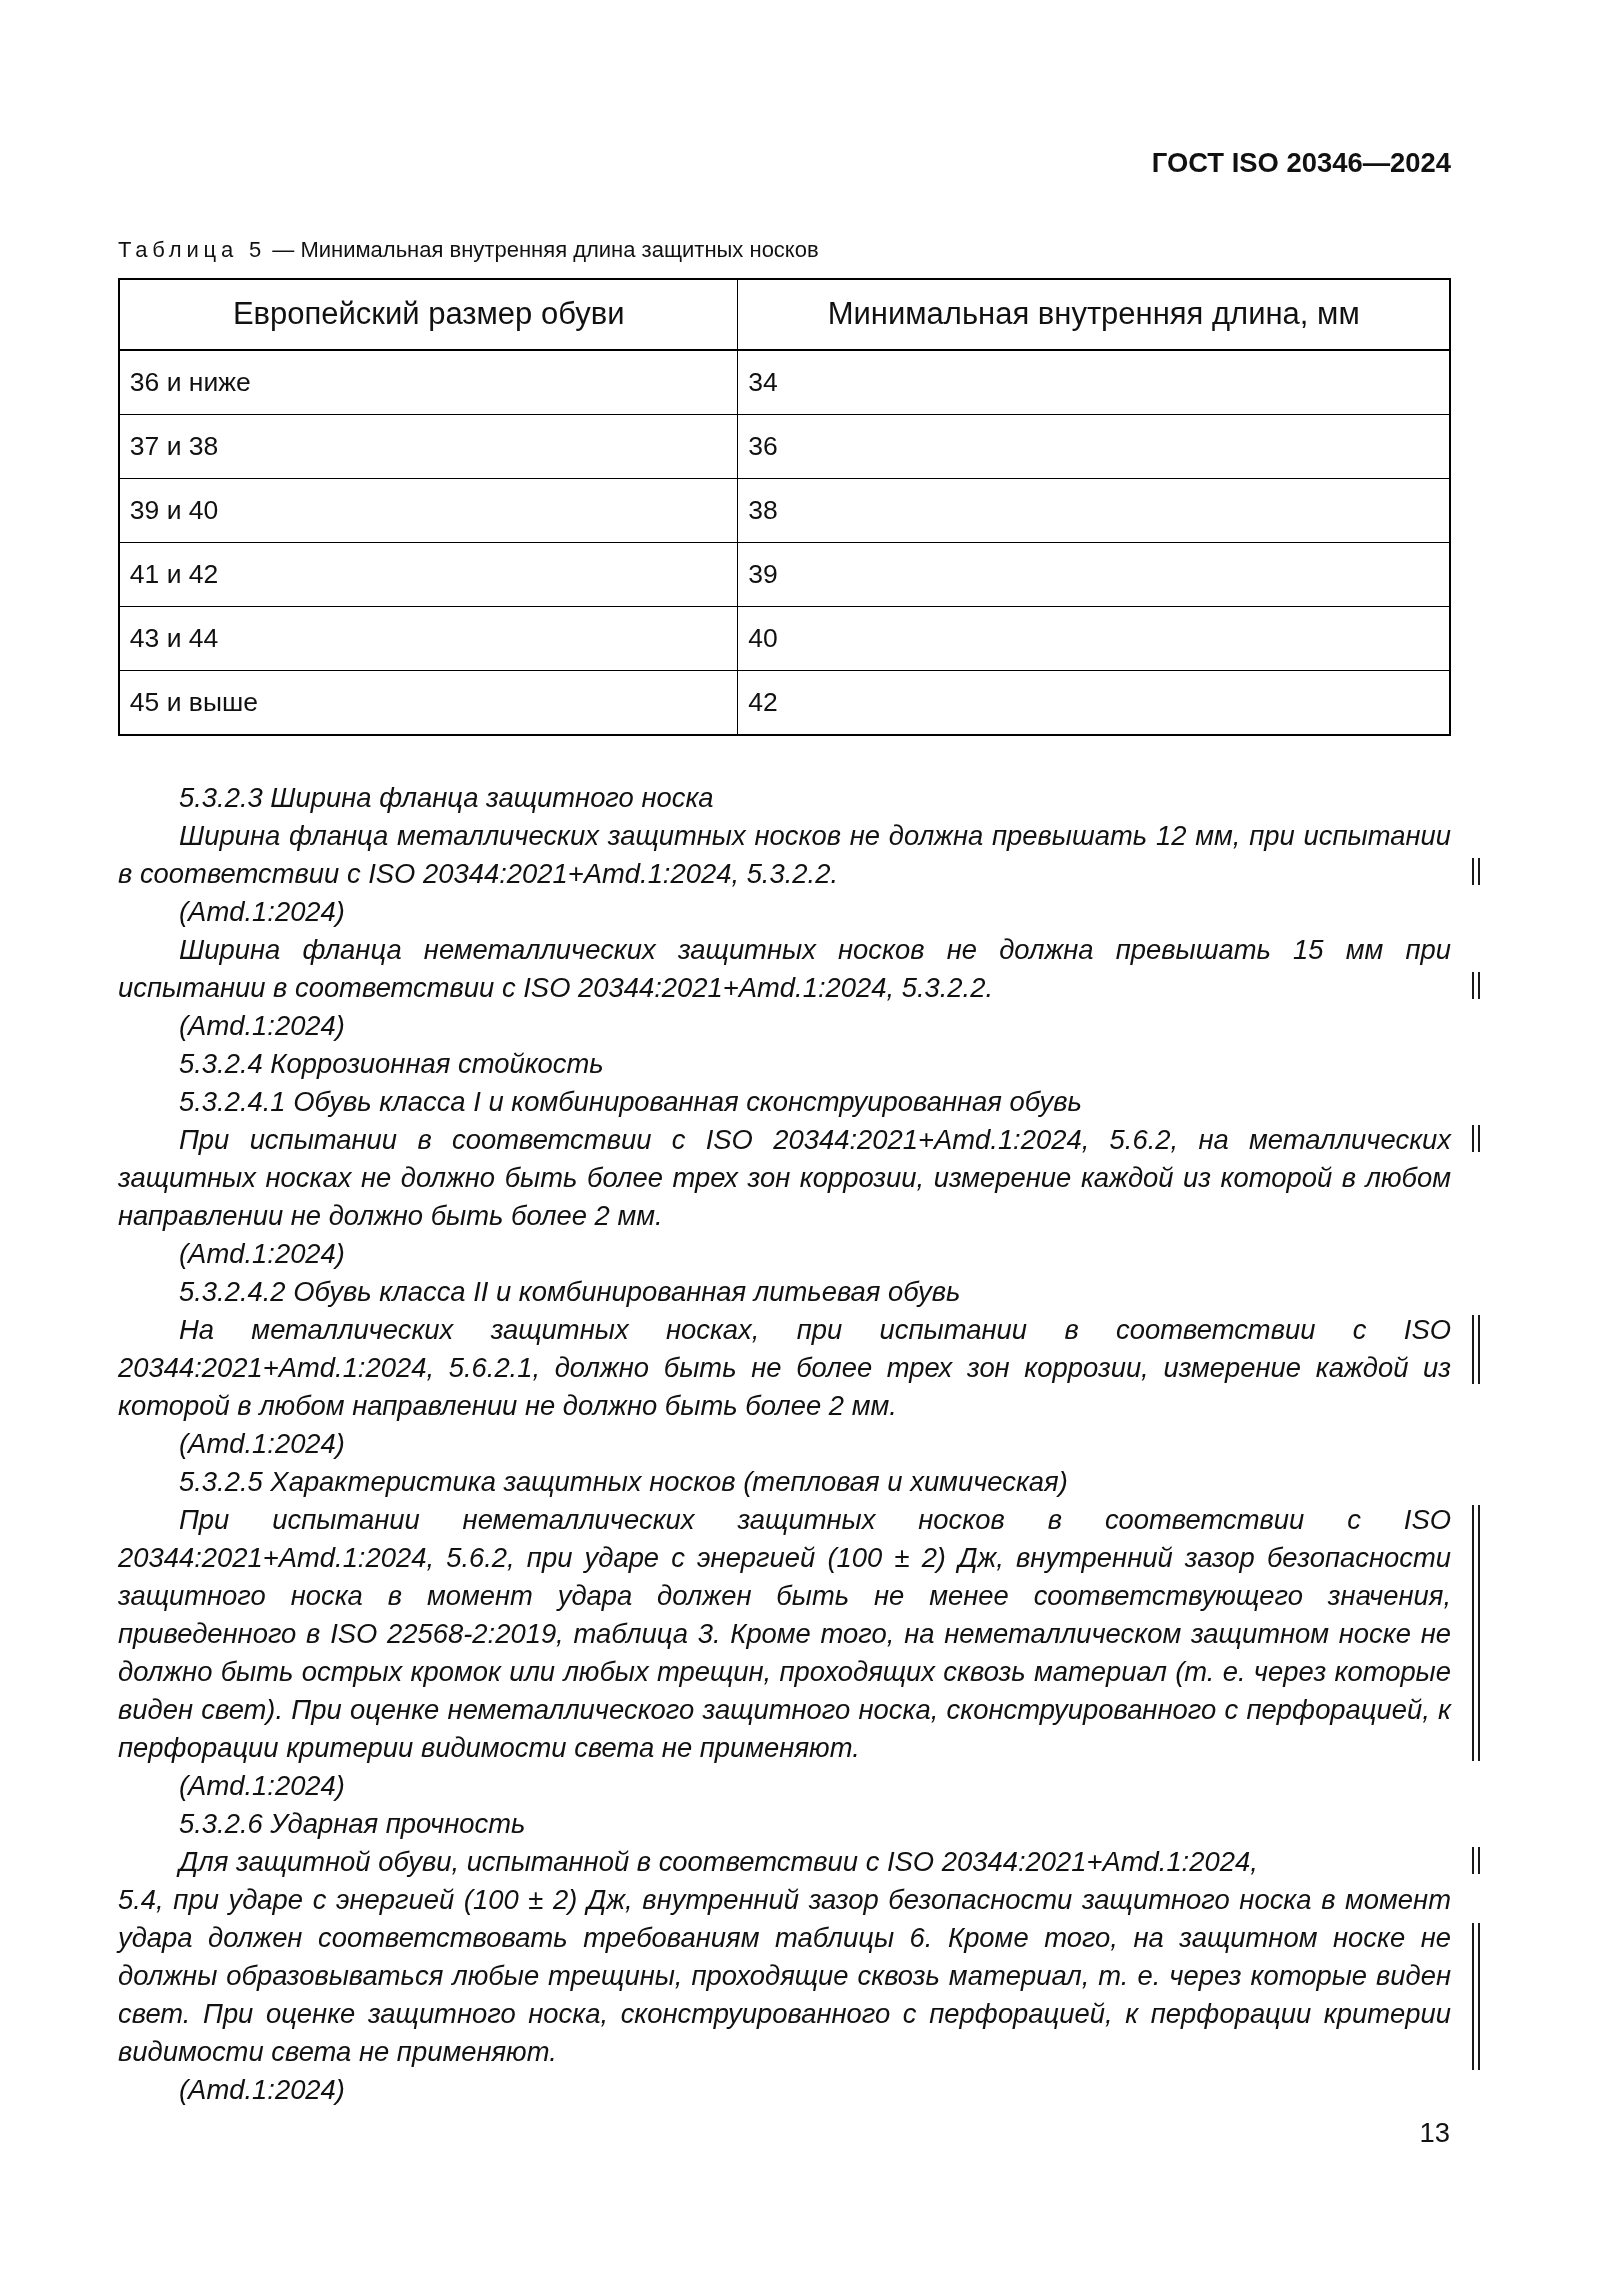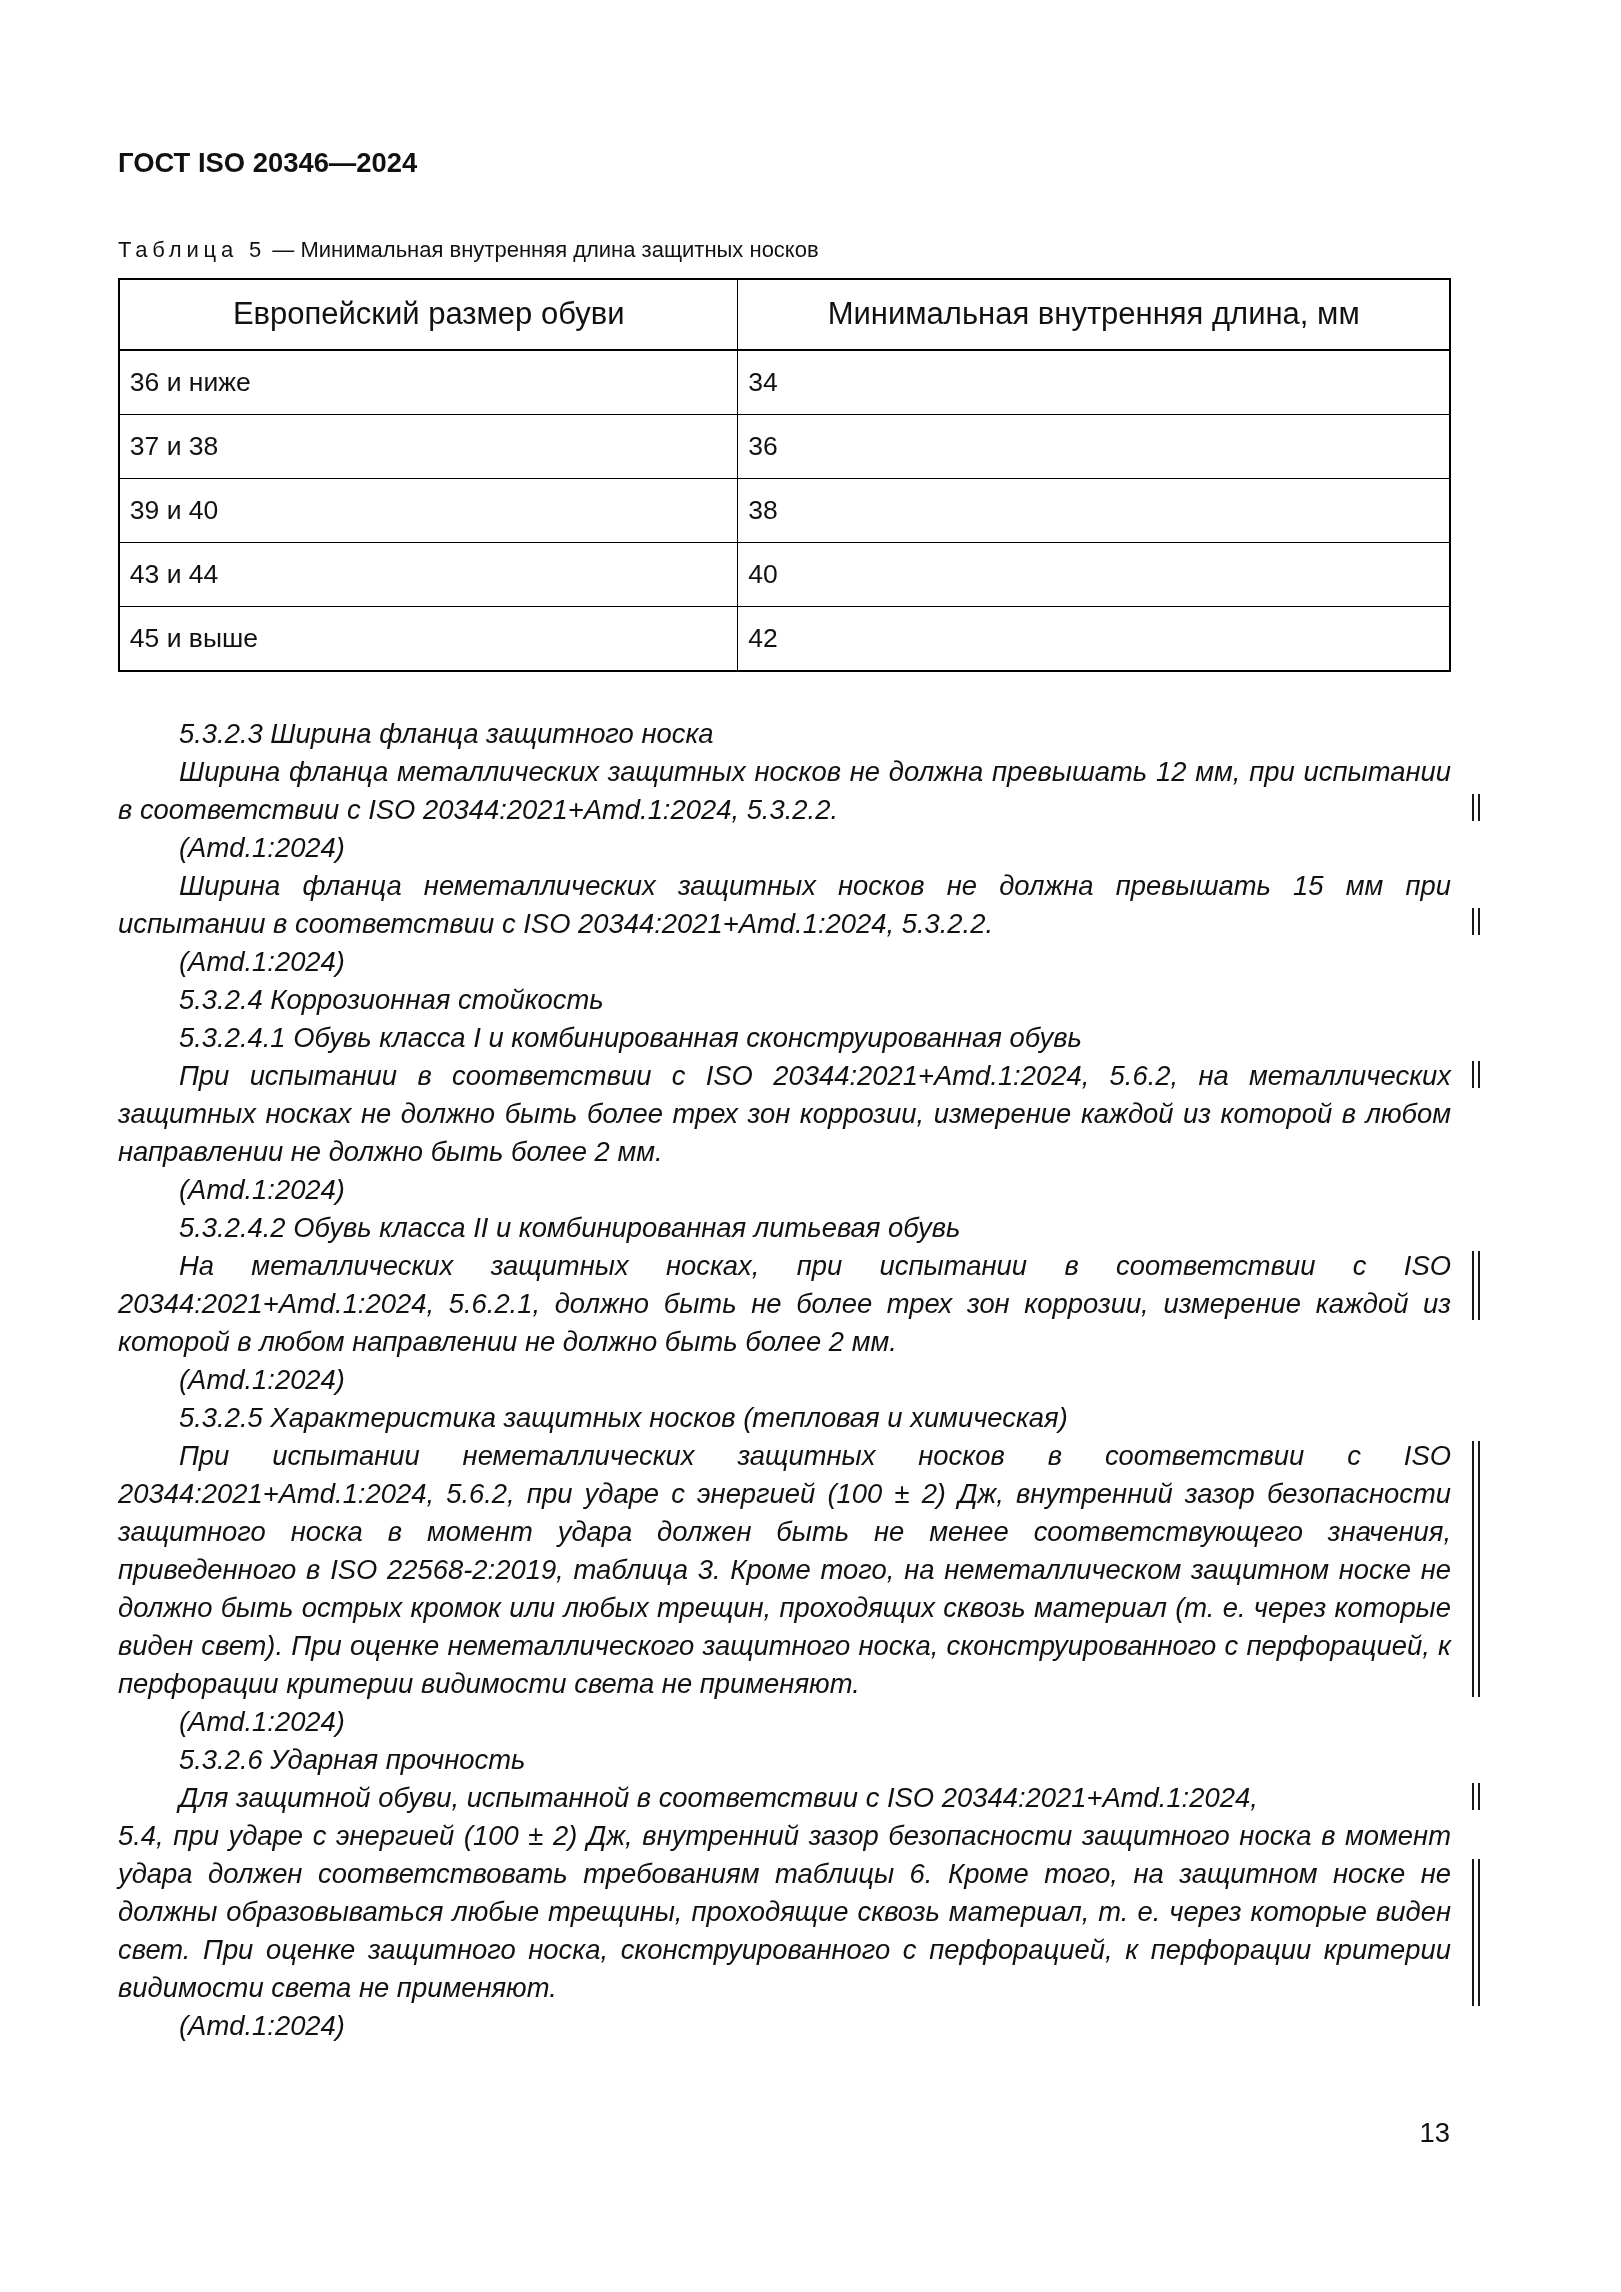--- a/index.html
+++ b/index.html
@@ -12,21 +12,21 @@
     color: #111111;
     overflow: hidden;
   }
   .content {
     position: absolute;
     left: 118px;
     top: 147px;
     width: 1333px;
   }
   .doc-header {
-    text-align: left;
+    text-align: right;
     font-weight: bold;
     font-size: 27.4px;
     line-height: 31px;
     margin-bottom: 57px;
   }
   .table-caption {
     font-size: 22px;
     line-height: 29px;
     margin: 0 0 13.7px 0;
   }
@@ -119,20 +119,24 @@
         </tr>
         <tr>
           <td>37 и 38</td>
           <td>36</td>
         </tr>
         <tr>
           <td>39 и 40</td>
           <td>38</td>
         </tr>
         <tr>
+          <td>41 и 42</td>
+          <td>39</td>
+        </tr>
+        <tr>
           <td>43 и 44</td>
           <td>40</td>
         </tr>
         <tr>
           <td>45 и выше</td>
           <td>42</td>
         </tr>
       </tbody>
     </table>
 

